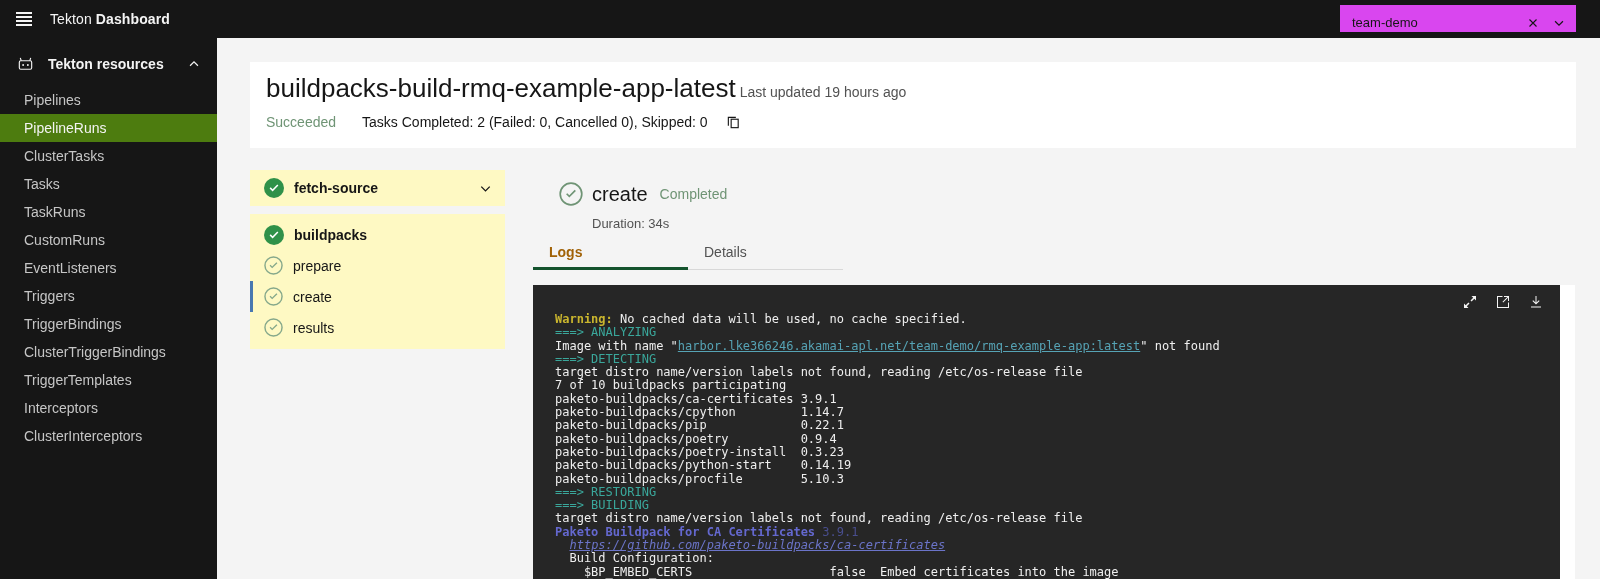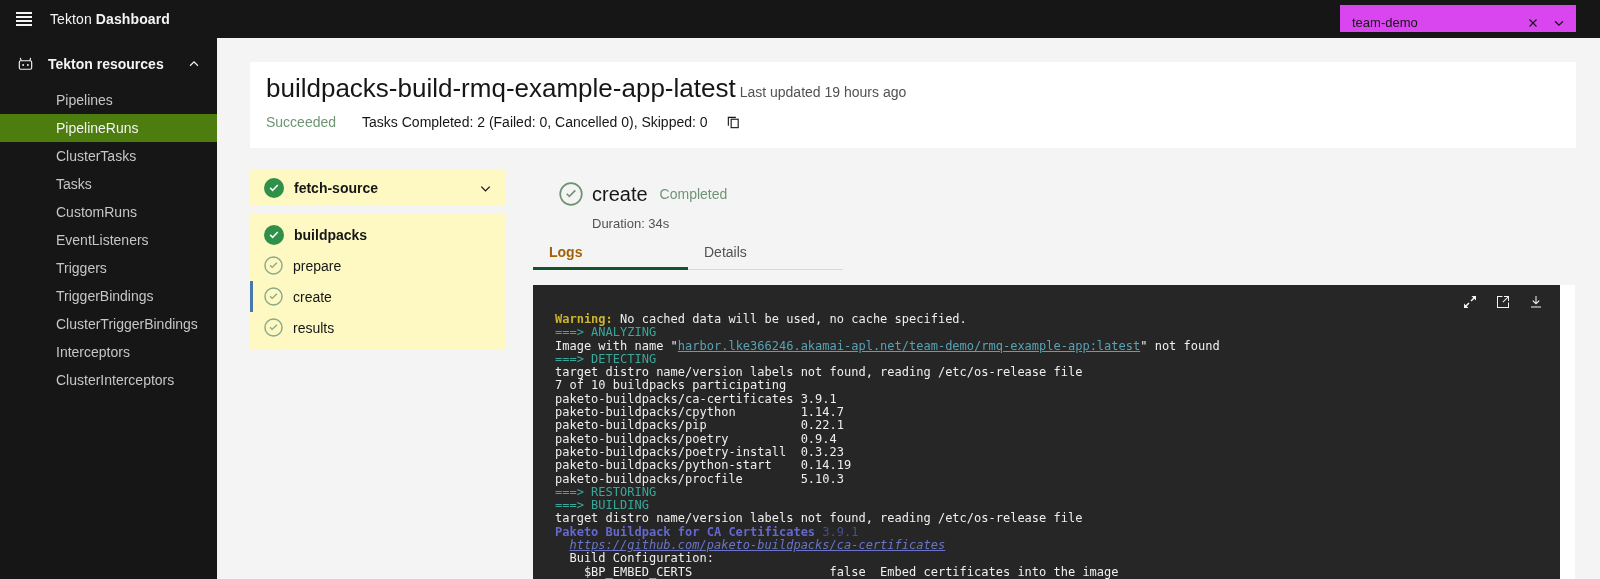--- a/index.html
+++ b/index.html
@@ -16,21 +16,21 @@
   .ns-select .val { font-size:13px; color:#161616; flex:1; }
   .ns-select svg { flex:none; }
   .ns-select .clear { margin-right:12px; }
 
   
   .sidebar { position:absolute; left:0; top:38px; width:217px; height:541px; background:#161616; z-index:4; }
   .side-head { height:36px; margin-top:8px; display:flex; align-items:center; padding:0 16px; cursor:pointer; }
   .side-head .lbl { color:#f4f4f4; font-weight:700; font-size:14px; margin-left:13px; }
   .side-head .chev { margin-left:auto; }
   .side-items { margin-top:4px; }
-  .side-item { height:28px; display:flex; align-items:center; padding-left:56px; font-size:14px; color:#c6c6c6; cursor:pointer;text-align:center; }
+  .side-item { height:28px; display:flex; align-items:center; padding-left:24px; font-size:14px; color:#c6c6c6; cursor:pointer;text-align:center; }
   .side-item.active { background:#4d7c0f; color:#f4f4f4; font-weight:400; }
 
   
   .run-card { position:absolute; left:250px; top:62px; width:1326px; height:86px; background:#ffffff; padding:10px 16px 12px 16px; }
   .run-title-row { display:flex; align-items:baseline; gap:4px; }
   .run-title { font-size:26px; font-weight:400; color:#161616; line-height:32px; }
   .run-updated { font-size:14px; color:#525252; }
   .run-status-row { display:flex; align-items:center; gap:26px; margin-top:10px; }
   .status-succeeded { font-size:14px; color:#6f9475; }
   .run-summary { font-size:14px; color:#161616; }
@@ -109,25 +109,27 @@
     <span class="lbl">Tekton resources</span>
     <svg class="chev" width="14" height="14" viewBox="0 0 16 16">
         <path d="M3.5 10 8 5.5 12.5 10" stroke="#f4f4f4" stroke-width="1.4" fill="none"></path>
       </svg>
   </div>
   <div class="side-items">
       <div class="side-item">Pipelines</div>
       <div class="side-item active">PipelineRuns</div>
       <div class="side-item">ClusterTasks</div>
       <div class="side-item">Tasks</div>
+      <div class="side-item">TaskRuns</div>
       <div class="side-item">CustomRuns</div>
       <div class="side-item">EventListeners</div>
       <div class="side-item">Triggers</div>
       <div class="side-item">TriggerBindings</div>
       <div class="side-item">ClusterTriggerBindings</div>
+      <div class="side-item">TriggerTemplates</div>
       <div class="side-item">Interceptors</div>
       <div class="side-item">ClusterInterceptors</div>
     </div>
 </div>
 
 <div class="run-card">
   <div class="run-title-row">
     <span class="run-title">buildpacks-build-rmq-example-app-latest</span>
     <span class="run-updated">Last updated 19 hours ago</span>
   </div>

